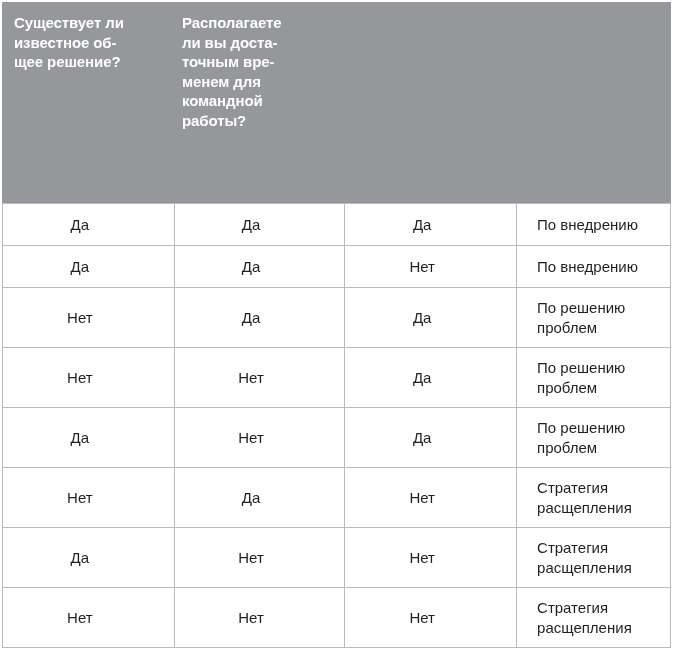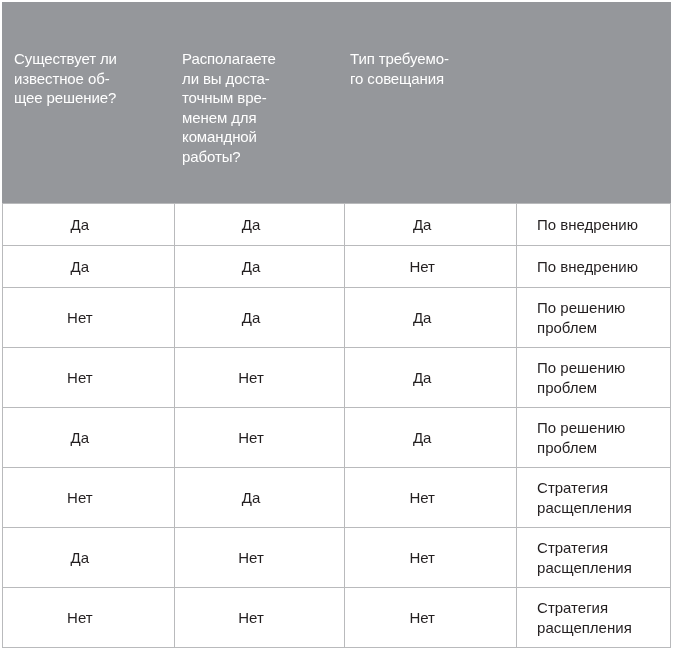--- a/index.html
+++ b/index.html
@@ -29,25 +29,24 @@
     width: 669px;
     height: 201px;
     box-sizing: border-box;
     background: #95979b;
   }
   .header-cell {
     box-sizing: border-box;
     padding: 11px 10px 0 12px;
     color: #ffffff;
     font-size: 15px;
-    font-weight: normal;
+    font-weight: bold;
     line-height: 19.5px;
     letter-spacing: -0.1px;
     overflow: hidden;
-    margin-top: 36px;
   }
   .header-cell .hdr-text {
     display: block;
     white-space: pre-line;
   }
   .col-1 { width: 168px; }
   .col-2 { width: 167px; }
   .col-3 { width: 168px; }
   .col-4 { width: 166px; }
 
@@ -114,24 +113,20 @@
 щее решение?</span>
     </div>
     <div class="header-cell col-3">
       <span class="hdr-text">Располагаете
 ли вы доста-
 точным вре-
 менем для
 командной
 работы?</span>
     </div>
-    <div class="header-cell col-4">
-      <span class="hdr-text">Тип требуемо-
-го совещания</span>
-    </div>
   </div>
 
   <div class="table-body">
 
     <div class="table-row row-single">
       <div class="body-cell centered col-1">
           <span class="cell-text">Да</span>
         </div>
       <div class="body-cell centered col-2">
           <span class="cell-text">Да</span>

